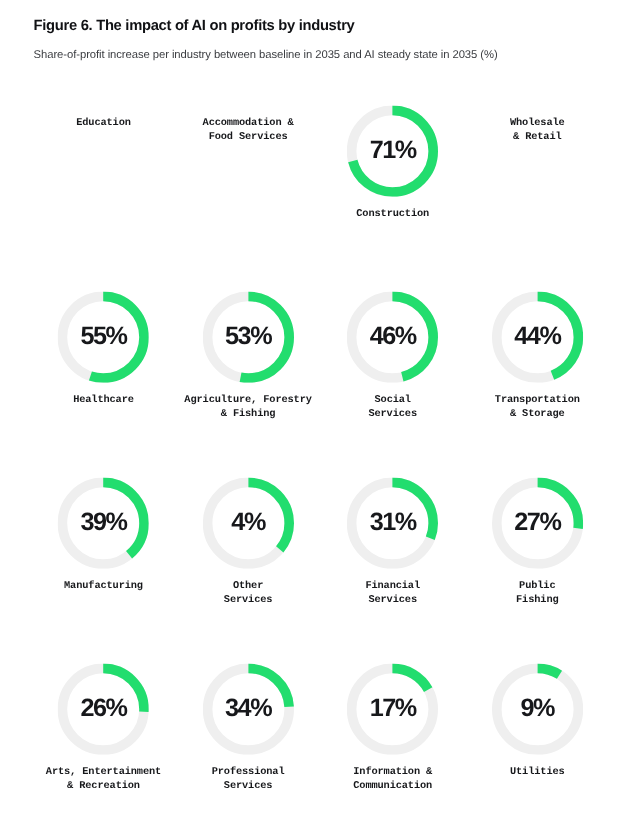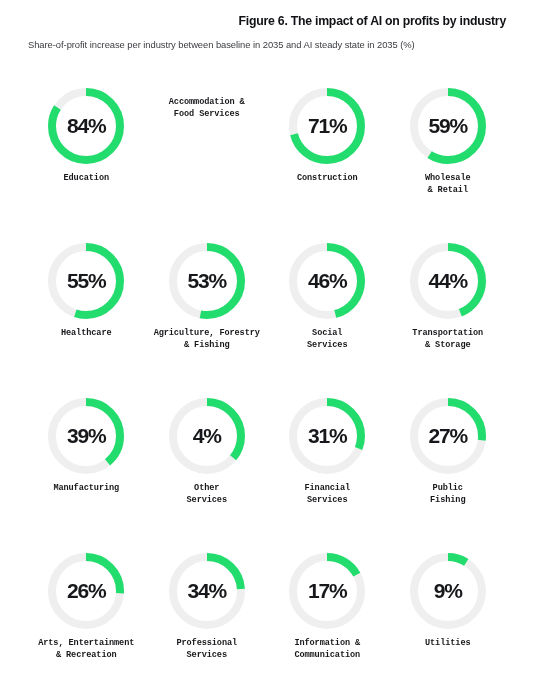--- a/index.html
+++ b/index.html
@@ -27,21 +27,20 @@
   .header {
     padding: 14px 28px 0 28px;
   }
   .fig-title {
     font-size: 12.3px;
     font-weight: bold;
     color: #111215;
     letter-spacing: -0.25px;
     line-height: 15px;
     margin: 0;
-    text-align: right;
   }
   .fig-subtitle {
     font-size: 9.4px;
     font-weight: normal;
     color: #3a3c40;
     letter-spacing: -0.05px;
     line-height: 13px;
     margin: 9px 0 0 0;
     white-space: nowrap;
   }
@@ -120,51 +119,37 @@
 
 <div class="figure">
 
   <div class="header">
     <h1 class="fig-title">Figure 6. The impact of AI on profits by industry</h1>
     <p class="fig-subtitle">Share-of-profit increase per industry between baseline in 2035 and AI steady state in 2035 (%)</p>
   </div>
 
   <div class="grid">
       <div class="cell">
-        <div class="gauge">
-          <svg viewBox="0 0 76 76" xmlns="http://www.w3.org/2000/svg">
-            <circle class="gauge-track" cx="38" cy="38" r="34" stroke="#efefef"></circle>
-            <circle class="gauge-arc" cx="38" cy="38" r="34" stroke="#22dd6e" stroke-dasharray="179.45 34.18"></circle>
-          </svg>
-          <div class="gauge-value">84%</div>
-        </div>
         <div class="cell-label">Education</div>
       </div>
       <div class="cell">
         <div class="cell-label">Accommodation &amp;
 Food Services</div>
       </div>
       <div class="cell">
         <div class="gauge">
           <svg viewBox="0 0 76 76" xmlns="http://www.w3.org/2000/svg">
             <circle class="gauge-track" cx="38" cy="38" r="34" stroke="#efefef"></circle>
             <circle class="gauge-arc" cx="38" cy="38" r="34" stroke="#22dd6e" stroke-dasharray="151.68 61.95"></circle>
           </svg>
           <div class="gauge-value">71%</div>
         </div>
         <div class="cell-label">Construction</div>
       </div>
       <div class="cell">
-        <div class="gauge">
-          <svg viewBox="0 0 76 76" xmlns="http://www.w3.org/2000/svg">
-            <circle class="gauge-track" cx="38" cy="38" r="34" stroke="#efefef"></circle>
-            <circle class="gauge-arc" cx="38" cy="38" r="34" stroke="#22dd6e" stroke-dasharray="126.04 87.59"></circle>
-          </svg>
-          <div class="gauge-value">59%</div>
-        </div>
         <div class="cell-label">Wholesale
 &amp; Retail</div>
       </div>
       <div class="cell">
         <div class="gauge">
           <svg viewBox="0 0 76 76" xmlns="http://www.w3.org/2000/svg">
             <circle class="gauge-track" cx="38" cy="38" r="34" stroke="#efefef"></circle>
             <circle class="gauge-arc" cx="38" cy="38" r="34" stroke="#22dd6e" stroke-dasharray="117.50 96.13"></circle>
           </svg>
           <div class="gauge-value">55%</div>

